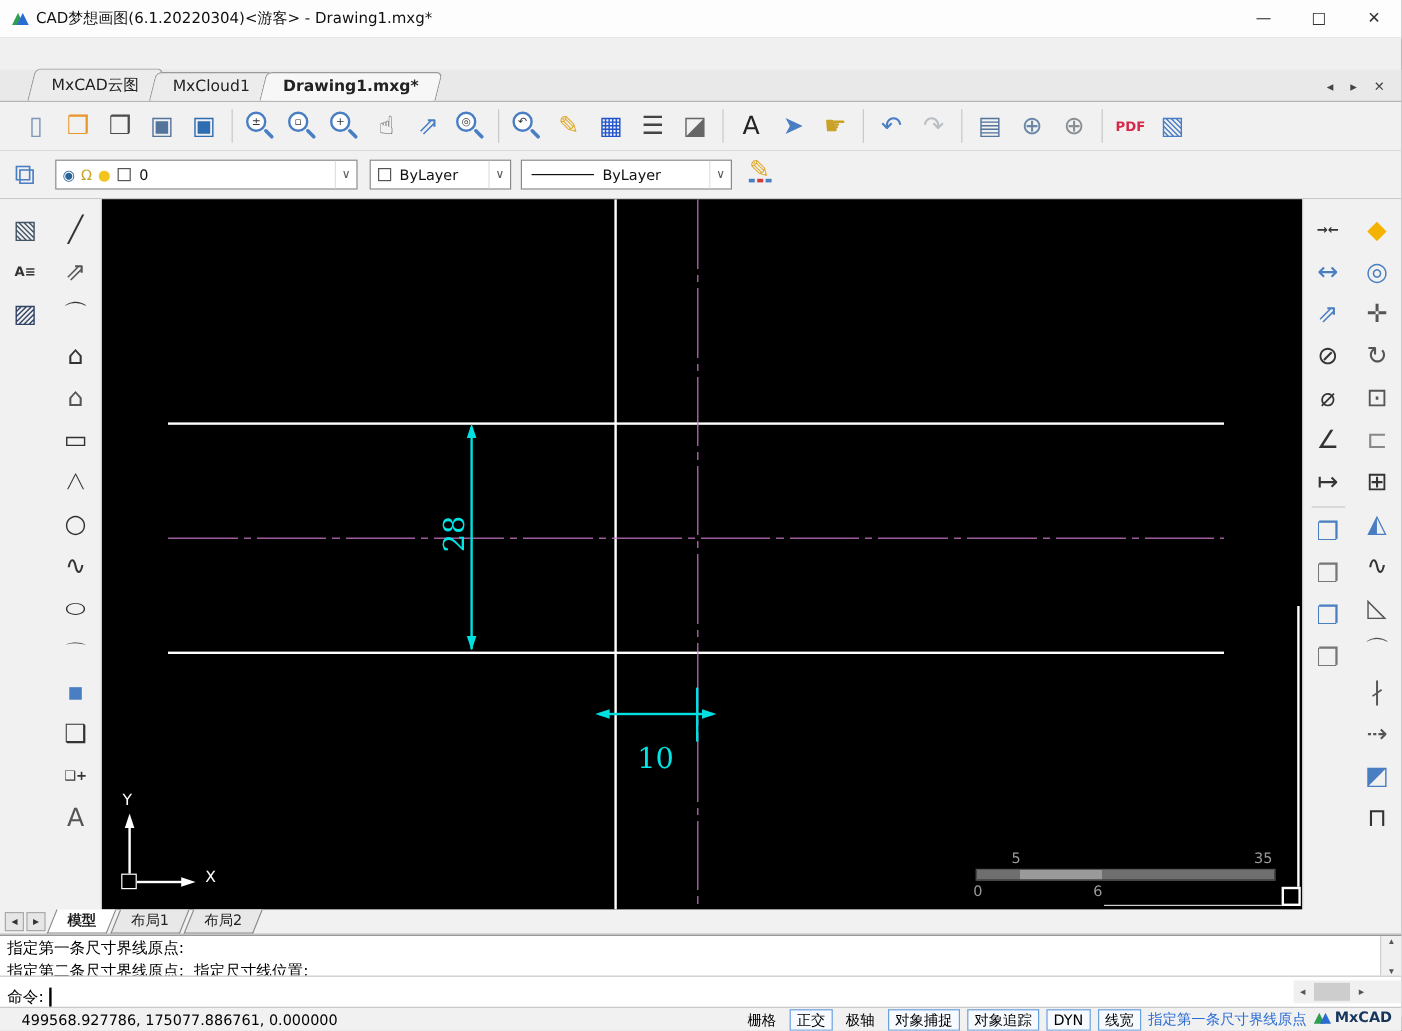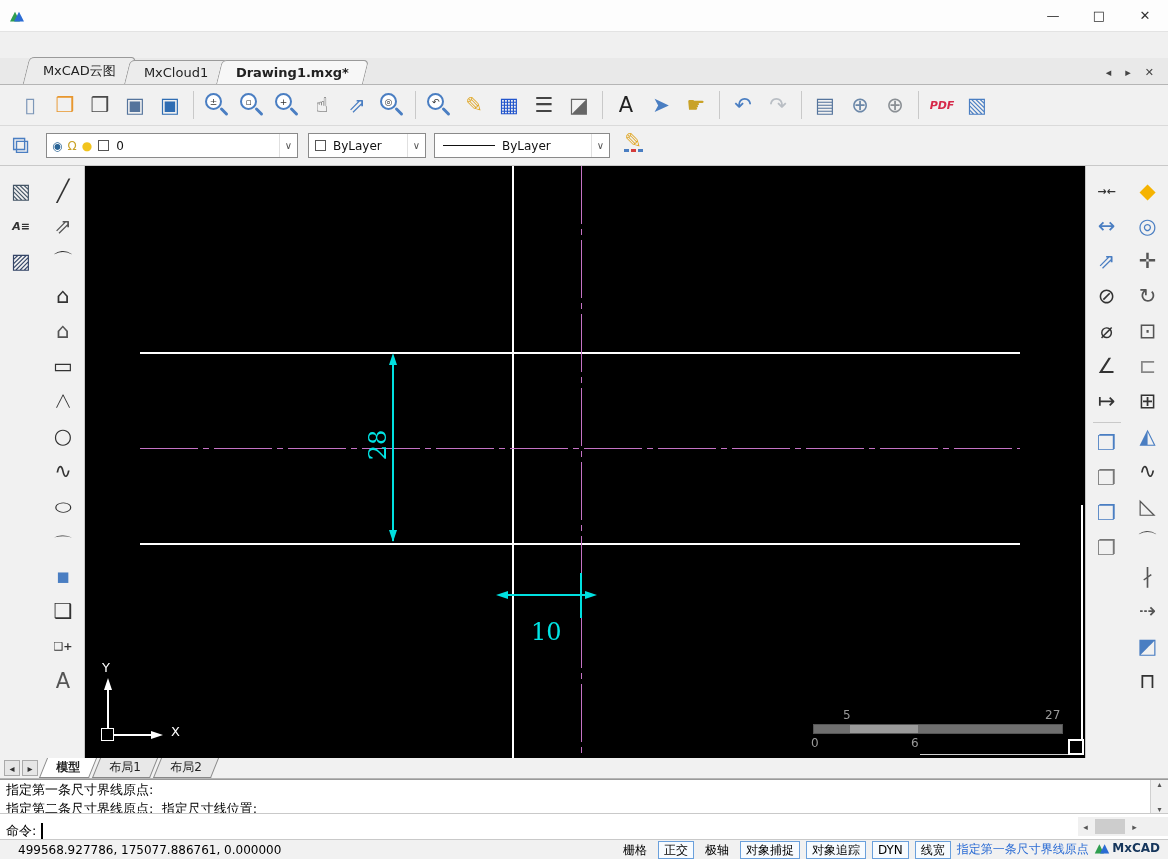--- a/index.html
+++ b/index.html
@@ -23,21 +23,21 @@
   .dtab { position:relative; padding:4px 16px 4px 16px; font-size:13px; color:#222; background:#ececec; border:1px solid #9a9a9a; border-bottom:none; border-radius:5px 5px 0 0; margin-right:-6px; transform:skewX(-14deg); }
   .dtab > span { display:inline-block; transform:skewX(14deg); }
   .dtab.active { background:#f7f7f7; font-weight:bold; z-index:2; }
   #tabbar-controls { margin-left:auto; display:flex; align-items:center; gap:6px; padding:0 10px 4px 0; }
   .tabctl { font-size:11px; color:#444; padding:1px 4px; }
 
   
   #toolbar { position:absolute; left:0; top:85px; width:1168px; height:41px; background:#f1f1f1; border-bottom:1px solid #dadada; display:flex; align-items:center; padding-left:14px; }
   .tbi { width:32px; height:32px; display:flex; align-items:center; justify-content:center; border:1px solid transparent; border-radius:3px; margin-right:3px; }
   .tbi .glyph { font-size:21px; line-height:1; }
-  .tbi .glyph.small { font-size:11px; font-weight:bold;font-style:italic; }
+  .tbi .glyph.small { font-size:11px; font-weight:bold; }
   .tsep { width:1px; height:28px; background:#c9c9c9; margin:0 7px 0 4px; }
   .hsep { width:28px; height:1px; background:#c9c9c9; margin:3px 0; }
   .mag { position:relative; width:24px; height:24px; }
   .mag .lens { position:absolute; left:0; top:0; width:17px; height:17px; border:2.5px solid #4a7ec2; border-radius:50%; display:flex; align-items:center; justify-content:center; font-size:9px; color:#333; background:#fff; }
   .mag .handle { position:absolute; width:10px; height:3px; background:#4a7ec2; transform:rotate(45deg); right:0; bottom:4px; border-radius:2px; }
 
   
   #propsbar { position:absolute; left:0; top:126px; width:1168px; height:40px; background:#f1f1f1; border-bottom:1px solid #c9c9c9; }
   #layers-icon { position:absolute; left:12px; top:5px; font-size:24px; color:#4a7ec2; }
   .combo { position:absolute; top:7px; height:25px; background:#fff; border:1px solid #8a8a8a; display:flex; align-items:center; font-size:12px; color:#111; }
@@ -127,20 +127,21 @@
 
   .squish { transform:scaleY(.62); display:inline-block; }
 </style>
 </head>
 <body>
 
 <div id="app">
 
   <div id="titlebar">
     <span id="app-logo"><span class="b1">▲</span><span class="b2">▲</span></span>
+    <span id="title-text">CAD梦想画图(6.1.20220304)&lt;游客&gt; - Drawing1.mxg*</span>
     <div id="win-controls">
         <span class="wbtn">—</span>
         <span class="wbtn">□</span>
         <span class="wbtn">✕</span>
       </div>
   </div>
 
 
   <div id="tabbar">
     <div id="dtabs" style="display:flex;align-items:flex-end;">
@@ -374,21 +375,21 @@
         <span class="ay"></span>
         <span class="axis-y"></span>
         <span class="axis-x"></span>
         <span class="ax"></span>
         <span class="origin"></span>
         <span class="lx">X</span>
       </div>
 
       <div id="scalebar">
         <span class="t5">5</span>
-        <span class="t35">27</span>
+        <span class="t35">35</span>
         <div class="bar"></div>
         <span class="b0">0</span>
         <span class="b15">6</span>
       </div>
 
       <div class="frame-line-v"></div>
       <div class="frame-line-h"></div>
       <div class="grip-square"></div>
     </div>
 

